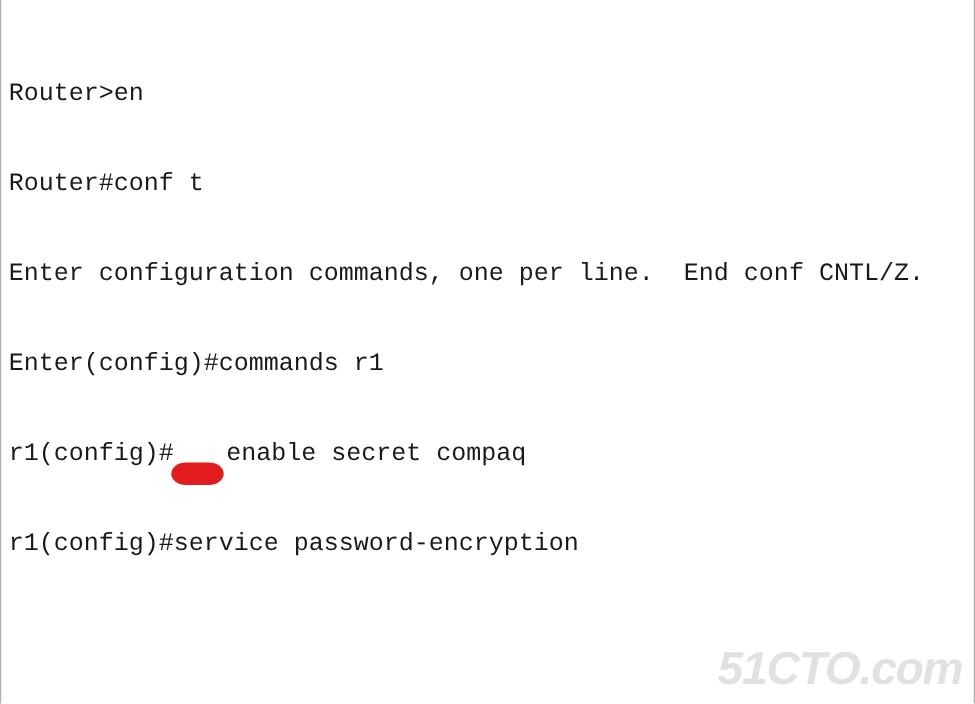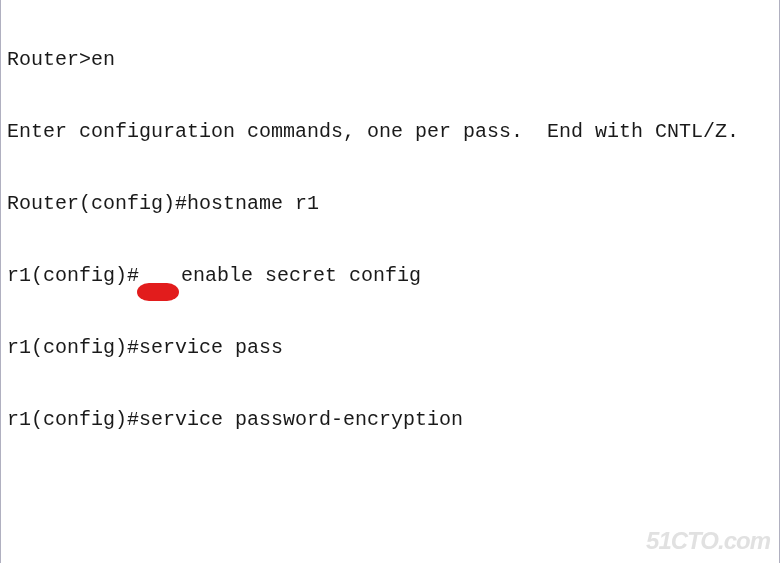--- a/index.html
+++ b/index.html
@@ -10,21 +10,21 @@
     background: #ffffff;
     overflow: hidden;
     position: relative;
   }
   .terminal {
     font-family: "Courier New", Courier, monospace;
     font-size: 20px;
     line-height: 24px;
     color: #1a1a1a;
     white-space: pre;
-    padding: 0 6px;
+    padding: 16px 6px;
     position: relative;
     border-left: 1px solid #b0b0c0;
     border-right: 1px solid #b0b0c0;
     height: 100%;
     box-sizing: border-box;
   }
   .line { position: relative; }
   .redact {
     position: absolute;
     width: 42px;
@@ -37,21 +37,21 @@
   .watermark {
     position: absolute;
     right: 10px;
     bottom: 10px;
     text-align: right;
     pointer-events: none;
     user-select: none;
   }
   .wm-main {
     font-family: Arial, Helvetica, sans-serif;
-    font-size: 24px;
+    font-size: 37px;
     font-weight: 900;
     font-style: italic;
     color: rgba(200,200,200,0.55);
     letter-spacing: -1px;
     line-height: 1;
   }
   .wm-sub {
     font-family: Arial, Helvetica, sans-serif;
     font-size: 12px;
     font-weight: bold;
@@ -63,24 +63,24 @@
     font-style: italic;
     font-weight: normal;
     margin-left: 4px;
   }
 </style>
 </head>
 <body>
 
 <div class="terminal">
   <div class="line"><span>Router&gt;</span><span>en</span></div>
-  <div class="line"><span></span><span>Enter configuration commands, one per pass.  End with CNTL/Z.</span></div>
-  <div class="line"><span>Router(config)#</span><span>hostname r1</span></div>
-  <div class="line"><span>r1(config)#</span><span style="position:relative; display:inline-block; width:42px;"><span class="redact" style="left:-2px; top:2px;"></span></span><span>enable secret config</span></div>
-  <div class="line"><span>r1(config)#</span><span>service pass</span></div>
+  <div class="line"><span>Router#</span><span>conf t</span></div>
+  <div class="line"><span></span><span>Enter configuration commands, one per line.  End conf CNTL/Z.</span></div>
+  <div class="line"><span>Enter(config)#</span><span>commands r1</span></div>
+  <div class="line"><span>r1(config)#</span><span style="position:relative; display:inline-block; width:42px;"><span class="redact" style="left:-2px; top:2px;"></span></span><span>enable secret compaq</span></div>
   <div class="line"><span>r1(config)#</span><span>service password-encryption</span></div>
   
   
   
   
   
   
   
   
   

